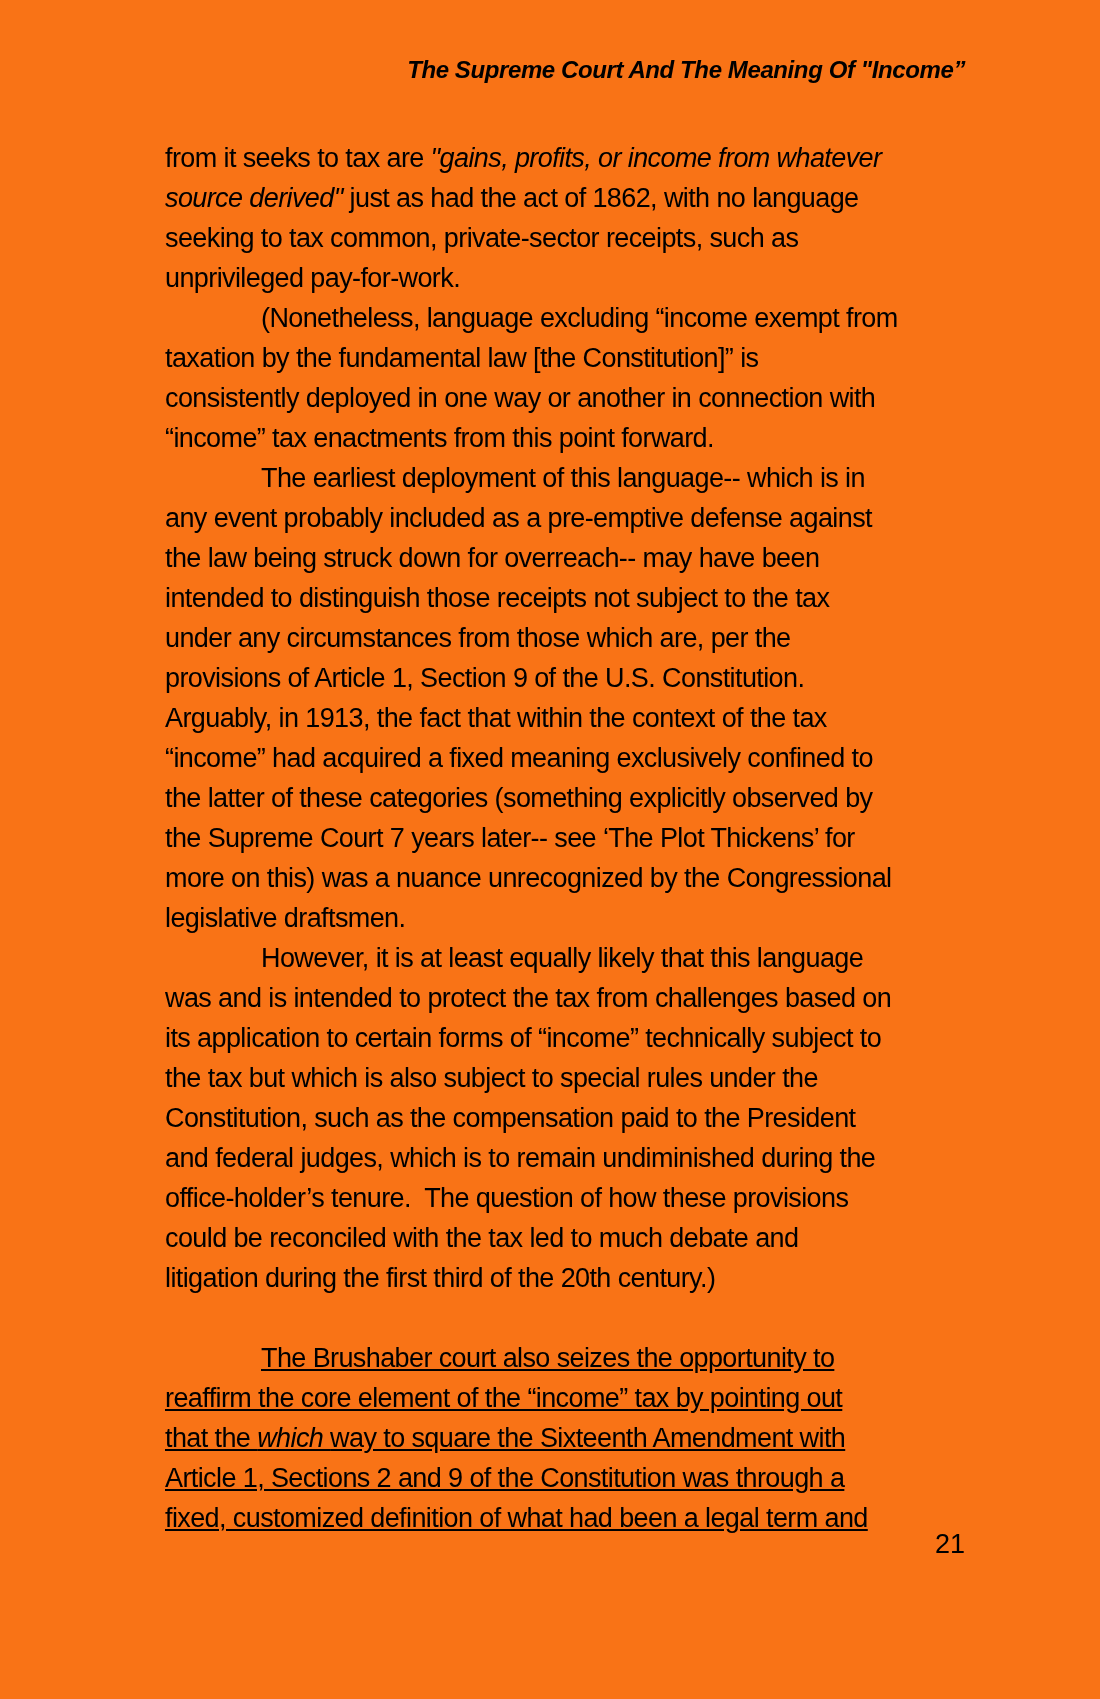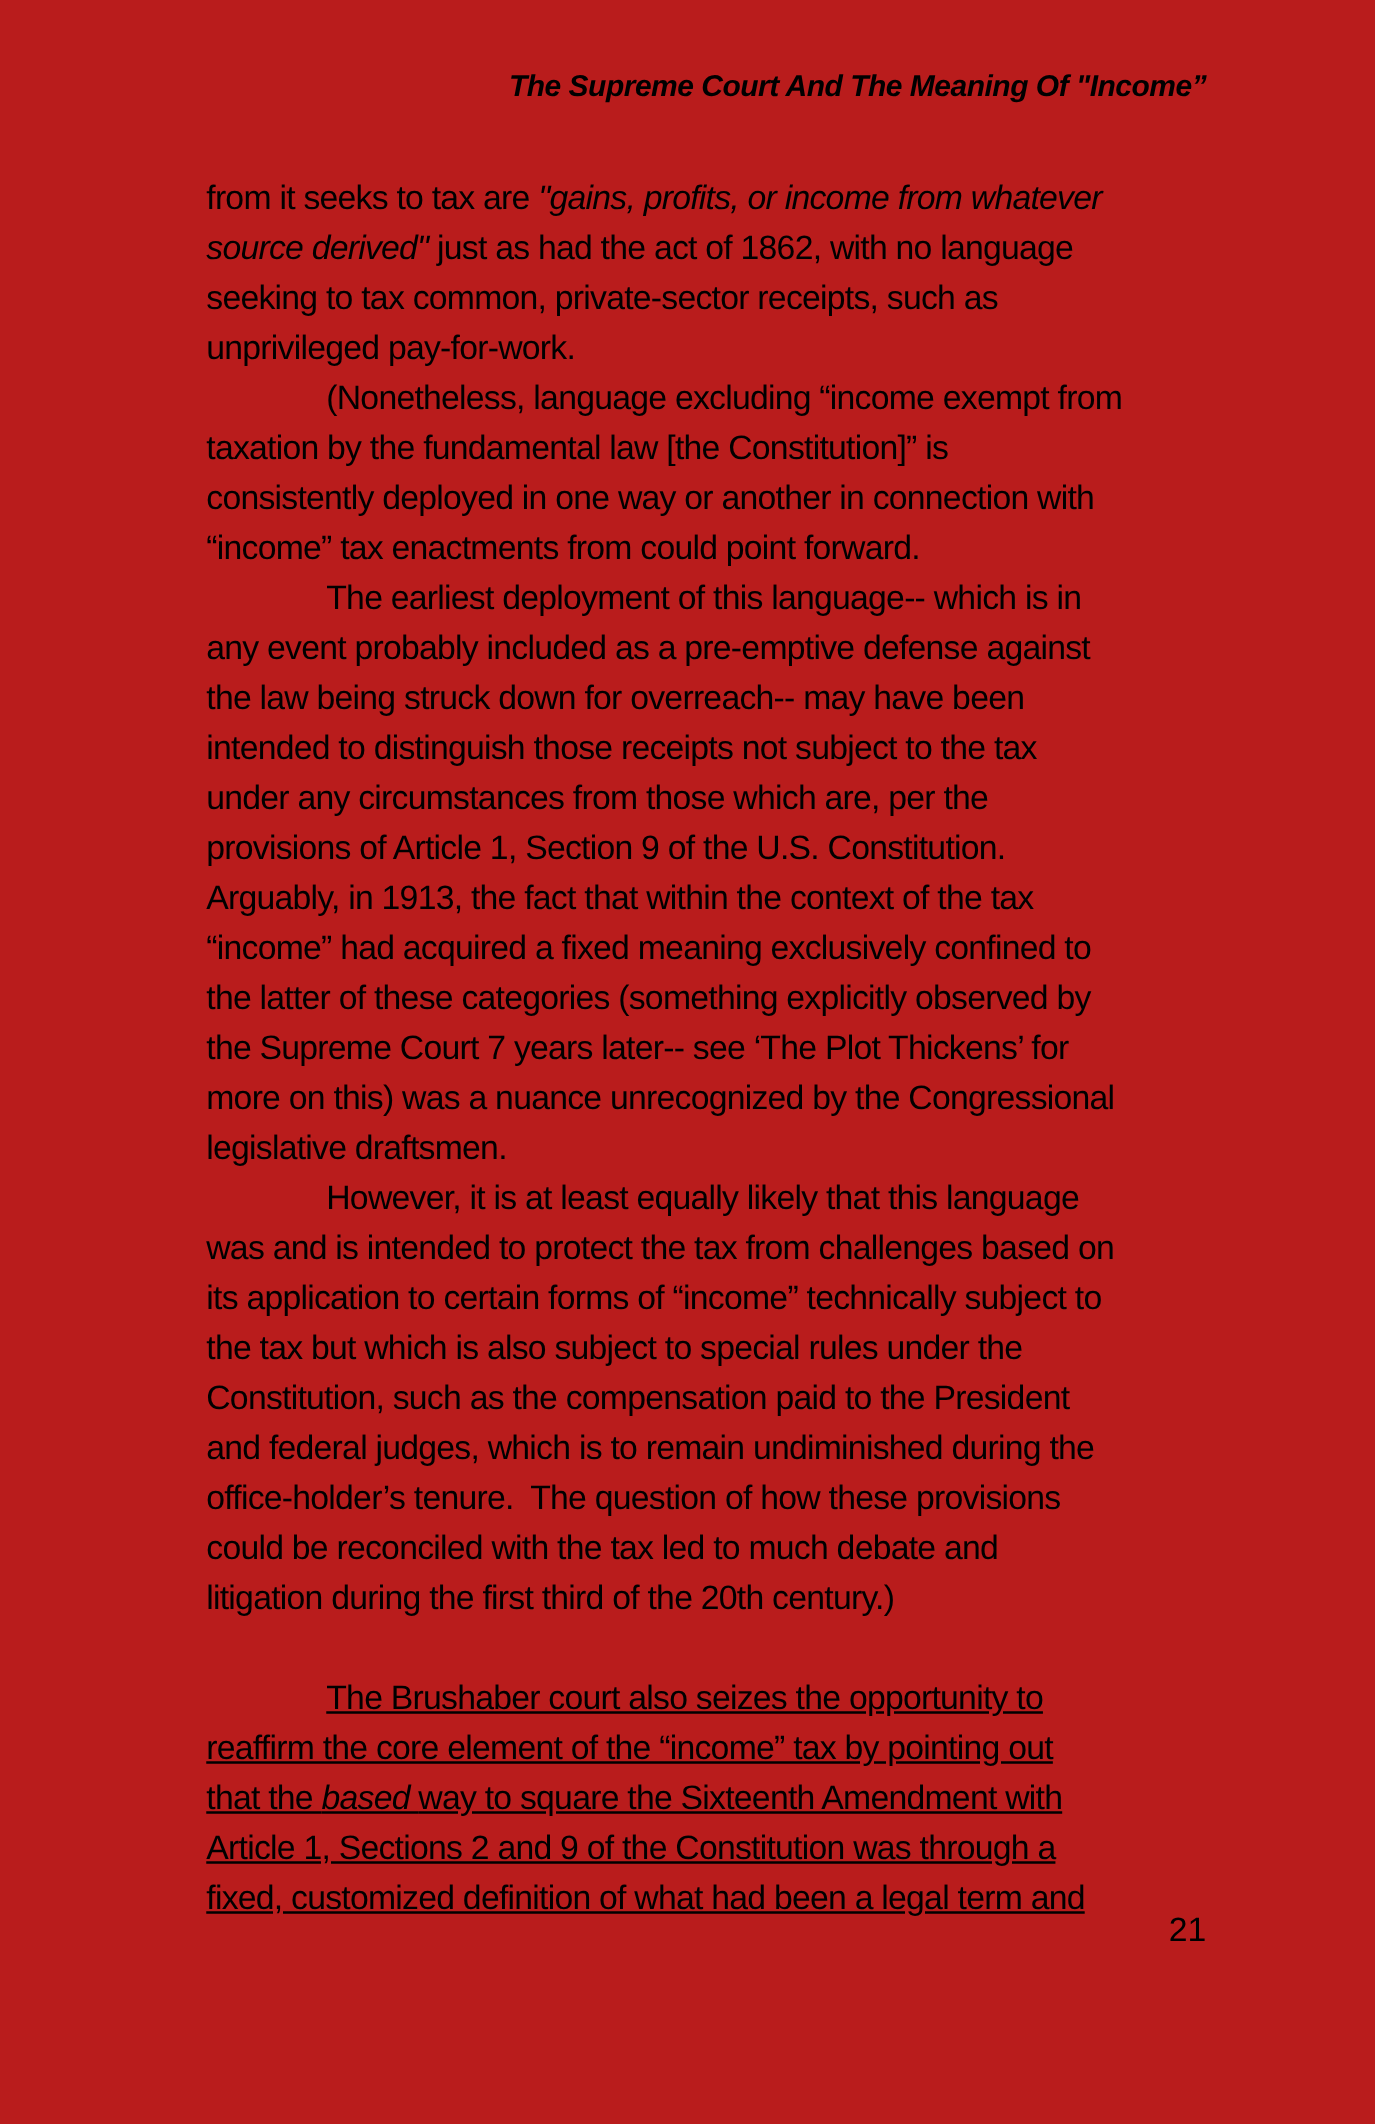--- a/index.html
+++ b/index.html
@@ -4,21 +4,21 @@
 <style>
   html, body {
     margin: 0;
     padding: 0;
     background: #ffffff;
   }
   .page {
     position: relative;
     width: 1100px;
     height: 1699px;
-    background: #b91c1c;
+    background: #f97316;
     overflow: hidden;
     color: #000000;
     font-family: "Liberation Sans", "DejaVu Sans", sans-serif;
   }
   .running-header {
     position: absolute;
     top: 50px;
     left: 165px;
     width: 800px;
     text-align: right;
@@ -71,21 +71,21 @@
   <div class="running-header"><span>The Supreme Court And The Meaning Of "Income”</span></div>
 
   <div class="body-text">
     <p class="para first"><span class="seg">from it seeks to tax are </span><span class="seg italic">"gains, profits, or income from whatever
 source derived" </span><span class="seg">just as had the act of 1862, with no language
 seeking to tax common, private-sector receipts, such as
 unprivileged pay-for-work.</span></p>
     <p class="para"><span class="seg">(Nonetheless, language excluding “income exempt from
 taxation by the fundamental law [the Constitution]” is
 consistently deployed in one way or another in connection with
-“income” tax enactments from could point forward.</span></p>
+“income” tax enactments from this point forward.</span></p>
     <p class="para"><span class="seg">The earliest deployment of this language-- which is in
 any event probably included as a pre-emptive defense against
 the law being struck down for overreach-- may have been
 intended to distinguish those receipts not subject to the tax
 under any circumstances from those which are, per the
 provisions of Article 1, Section 9 of the U.S. Constitution.
 Arguably, in 1913, the fact that within the context of the tax
 “income” had acquired a fixed meaning exclusively confined to
 the latter of these categories (something explicitly observed by
 the Supreme Court 7 years later-- see ‘The Plot Thickens’ for
@@ -95,20 +95,20 @@
 was and is intended to protect the tax from challenges based on
 its application to certain forms of “income” technically subject to
 the tax but which is also subject to special rules under the
 Constitution, such as the compensation paid to the President
 and federal judges, which is to remain undiminished during the
 office-holder’s tenure.  The question of how these provisions
 could be reconciled with the tax led to much debate and
 litigation during the first third of the 20th century.)</span></p>
     <p class="para after-gap"><span class="seg">The Brushaber court also seizes the opportunity to
 reaffirm the core element of the “income” tax by pointing out
-that the </span><span class="seg italic">based </span><span class="seg">way to square the Sixteenth Amendment with
+that the </span><span class="seg italic">which </span><span class="seg">way to square the Sixteenth Amendment with
 Article 1, Sections 2 and 9 of the Constitution was through a
 fixed, customized definition of what had been a legal term and</span></p>
   </div>
 
   <div class="page-number">21</div>
 
 </div>
 
 </body></html>

